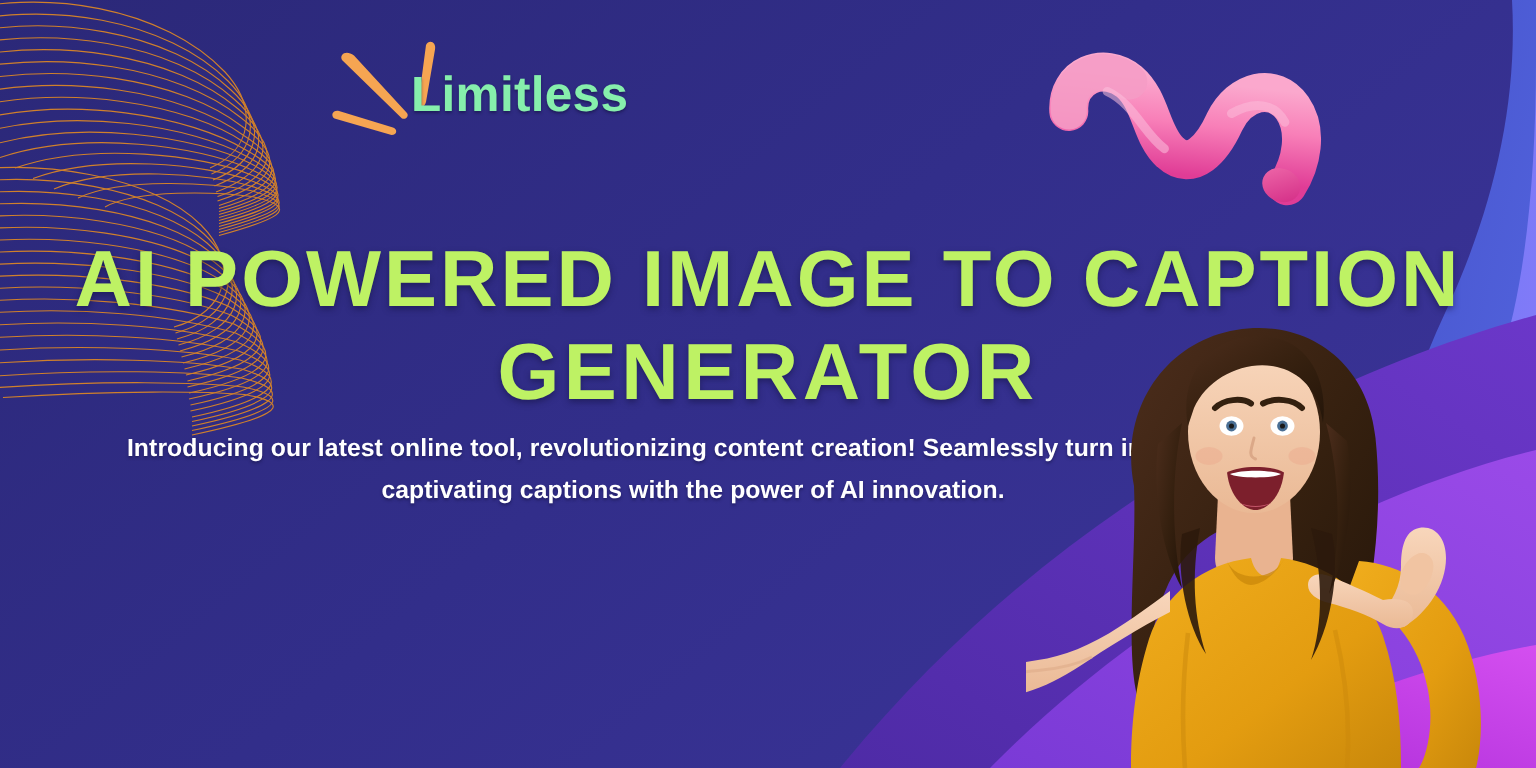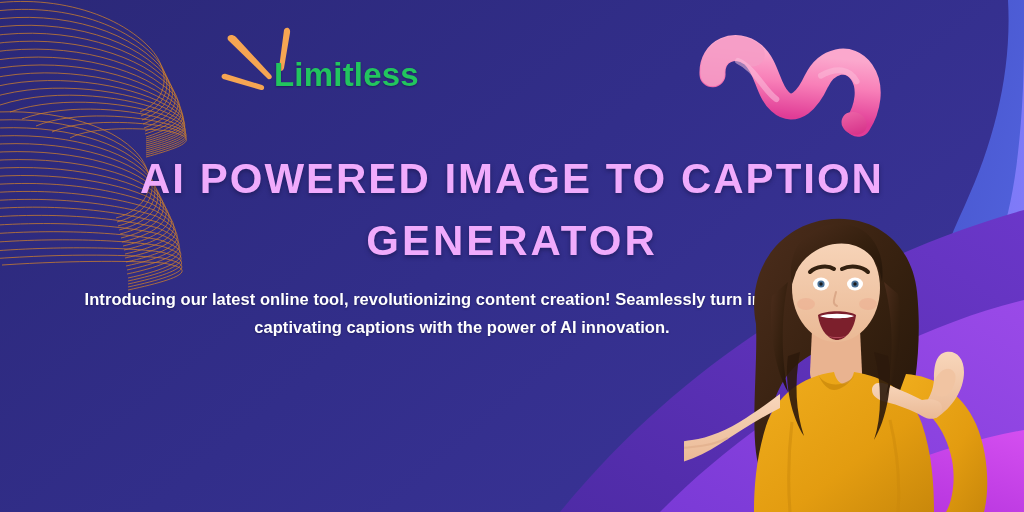--- a/index.html
+++ b/index.html
@@ -34,38 +34,38 @@
   #logo-spark {
     position: absolute;
     left: 0;
     top: 0;
     width: 86px;
     height: 76px;
   }
   #logo-wordmark {
     position: absolute;
     left: 56px;
-    top: 32px;
+    top: 20px;
     font-size: 33px;
     font-weight: bold;
-    color: #22c55e;
+    color: #86efac;
     letter-spacing: 0.2px;
     white-space: nowrap;
     text-shadow: 0 1px 2px rgba(18,16,60,.55);
   }
 
   
   #headline {
     position: absolute;
     left: 40px;
     top: 120px;
     width: 944px;
     text-align: center;
-    color: #f0abfc;
-    font-size: 42px;
+    color: #bef264;
+    font-size: 53px;
     font-weight: bold;
     line-height: 62px;
     letter-spacing: 2.0px;
     text-shadow: 0 2px 4px rgba(18,16,60,.5);
   }
   #headline .hl-line { display: block; white-space: nowrap; }
   #headline .hl-line-2 { letter-spacing: 3.0px; text-align: center; }
 
   
   #subtitle {

